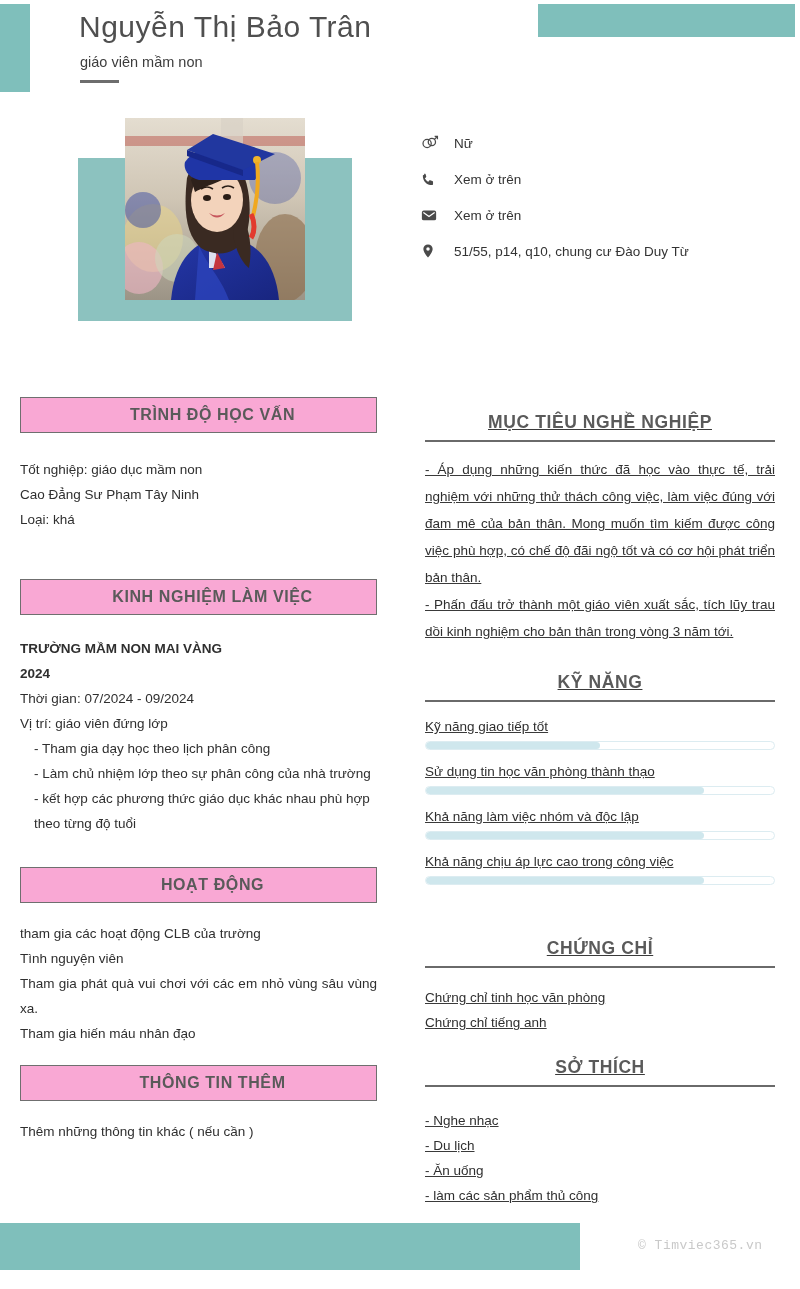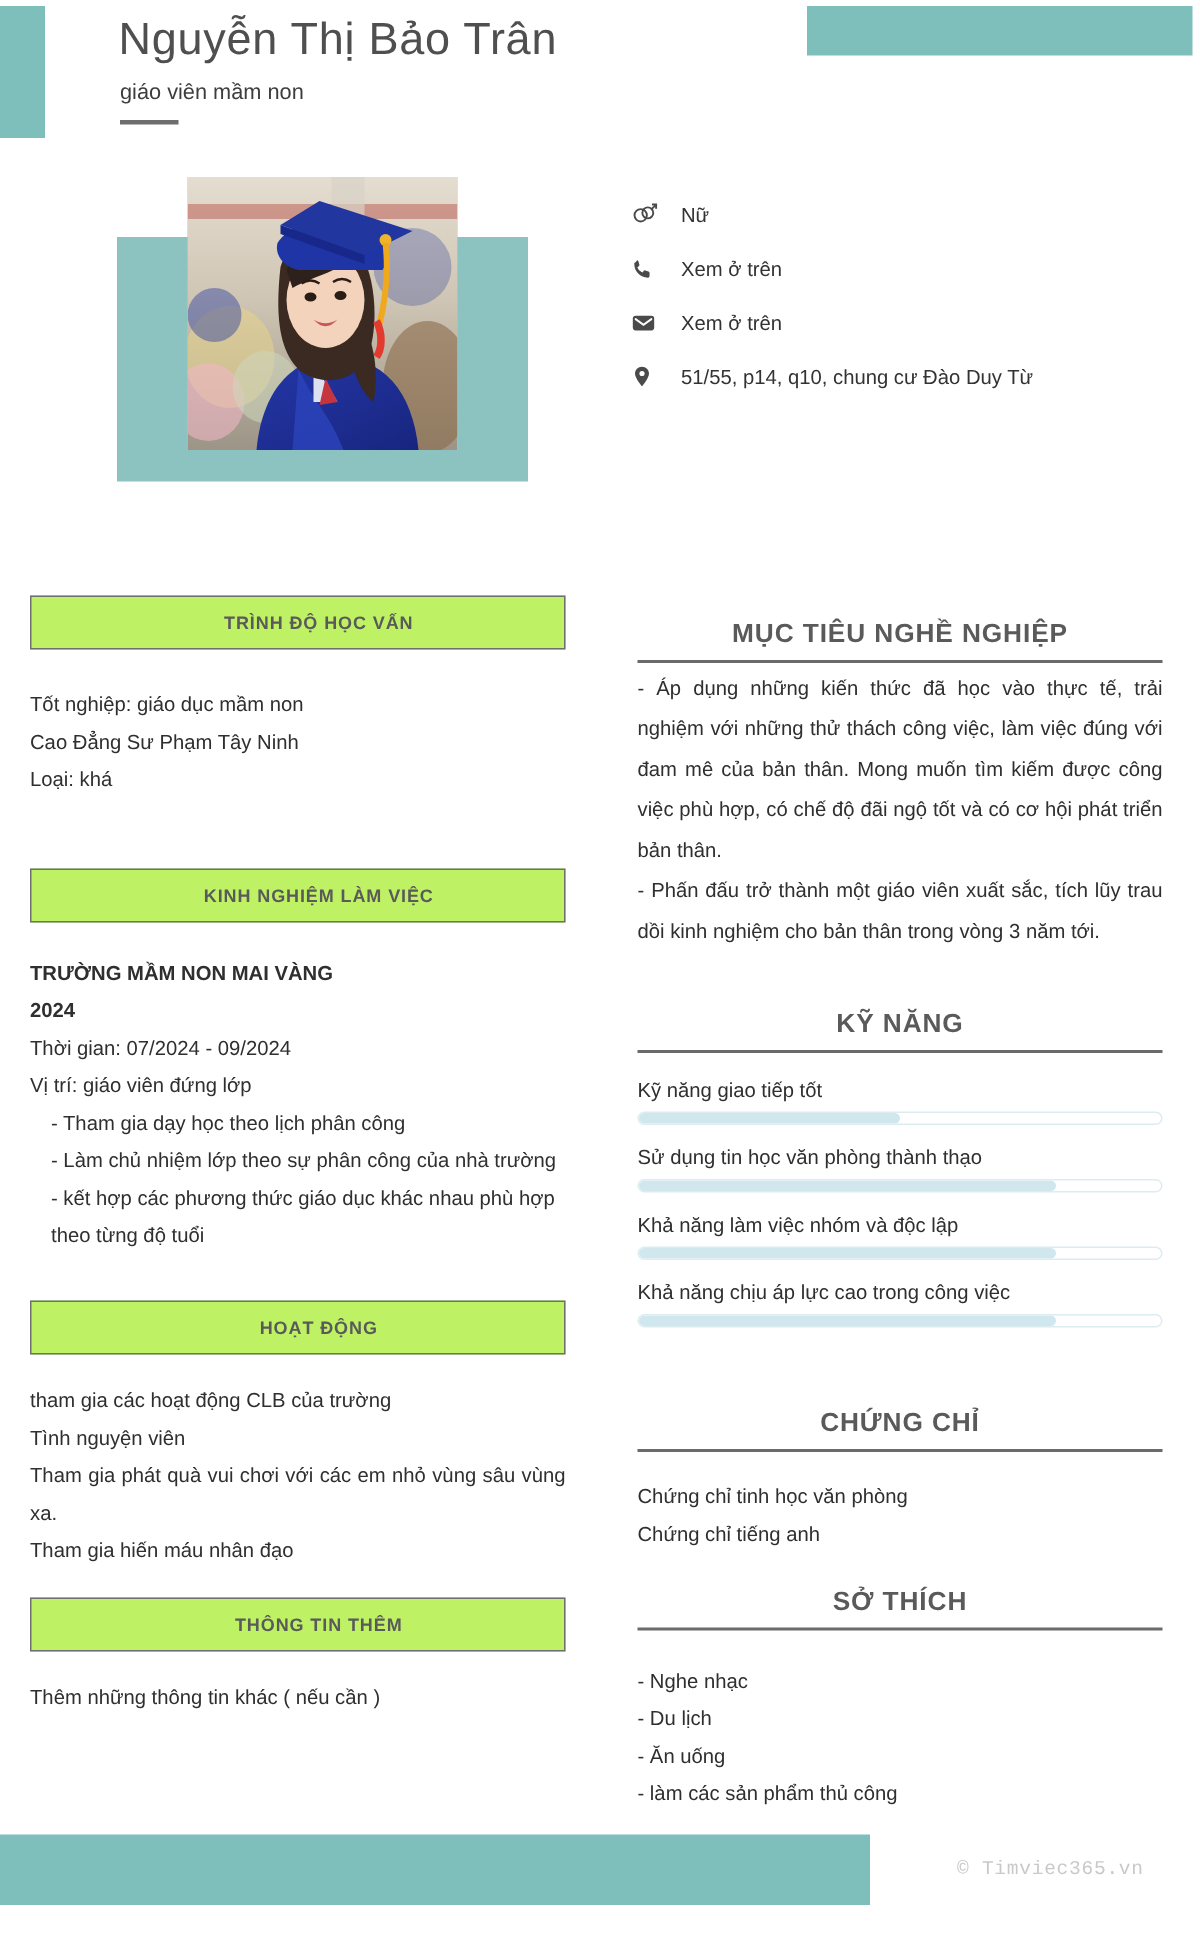--- a/index.html
+++ b/index.html
@@ -108,39 +108,39 @@
 
   
   .col-left { position: absolute; left: 20px; width: 357px; }
 
   .boxed-heading {
     border: 1.6px solid #6f6f6f;
     height: 36px;
     display: flex;
     align-items: center;
     justify-content: center;
-    font-size: 12px;
+    font-size: 16px;
     font-weight: bold;
     letter-spacing: 0.6px;
     color: #5a5a5a;
-    background: #bef264;
+    background: #f9a8d4;
     padding-left: 28px;
   }
 
   .body-line {
     font-size: 13.5px;
     line-height: 25px;
     color: #2f2f2f;
   }
   .body-line.bold { font-weight: bold; font-size: 13.5px; }
   .indent { padding-left: 14px; }
   .justify { text-align: justify; }
 
   
-  .col-right { position: absolute; left: 425px; width: 350px; }
+  .col-right { position: absolute; left: 425px; width: 350px; text-decoration: underline; }
 
   .underline-heading {
     text-align: center;
     font-size: 17.5px;
     font-weight: bold;
     letter-spacing: 0.6px;
     color: #5a5a5a;
     padding-bottom: 7px;
     border-bottom: 2.4px solid #6a6a6a;
   }
@@ -321,21 +321,21 @@
 
   <div class="col-left" style="top:1065px;">
     <div class="boxed-heading">THÔNG TIN THÊM</div>
     <div style="margin-top:18px;">
       <div class="body-line">Thêm những thông tin khác ( nếu cần )</div>
     </div>
   </div>
 
   <div class="col-right" style="top:412px;">
     <div class="underline-heading">MỤC TIÊU NGHỀ NGHIỆP</div>
-    <div style="margin-top:3px;">
+    <div style="margin-top:14px;">
       <div class="body-line justify" style="line-height:27px;">- Áp dụng những kiến thức đã học vào thực tế, trải nghiệm với những thử thách công việc, làm việc đúng với đam mê của bản thân. Mong muốn tìm kiếm được công việc phù hợp, có chế độ đãi ngộ tốt và có cơ hội phát triển bản thân.</div>
       <div class="body-line justify" style="line-height:27px;">- Phấn đấu trở thành một giáo viên xuất sắc, tích lũy trau dồi kinh nghiệm cho bản thân trong vòng 3 năm tới.</div>
     </div>
   </div>
 
   <div class="col-right" style="top:672px;">
     <div class="underline-heading">KỸ NĂNG</div>
     <div style="margin-top:17px;">
       <div class="skill-item">
         <div class="skill-name">Kỹ năng giao tiếp tốt</div>

